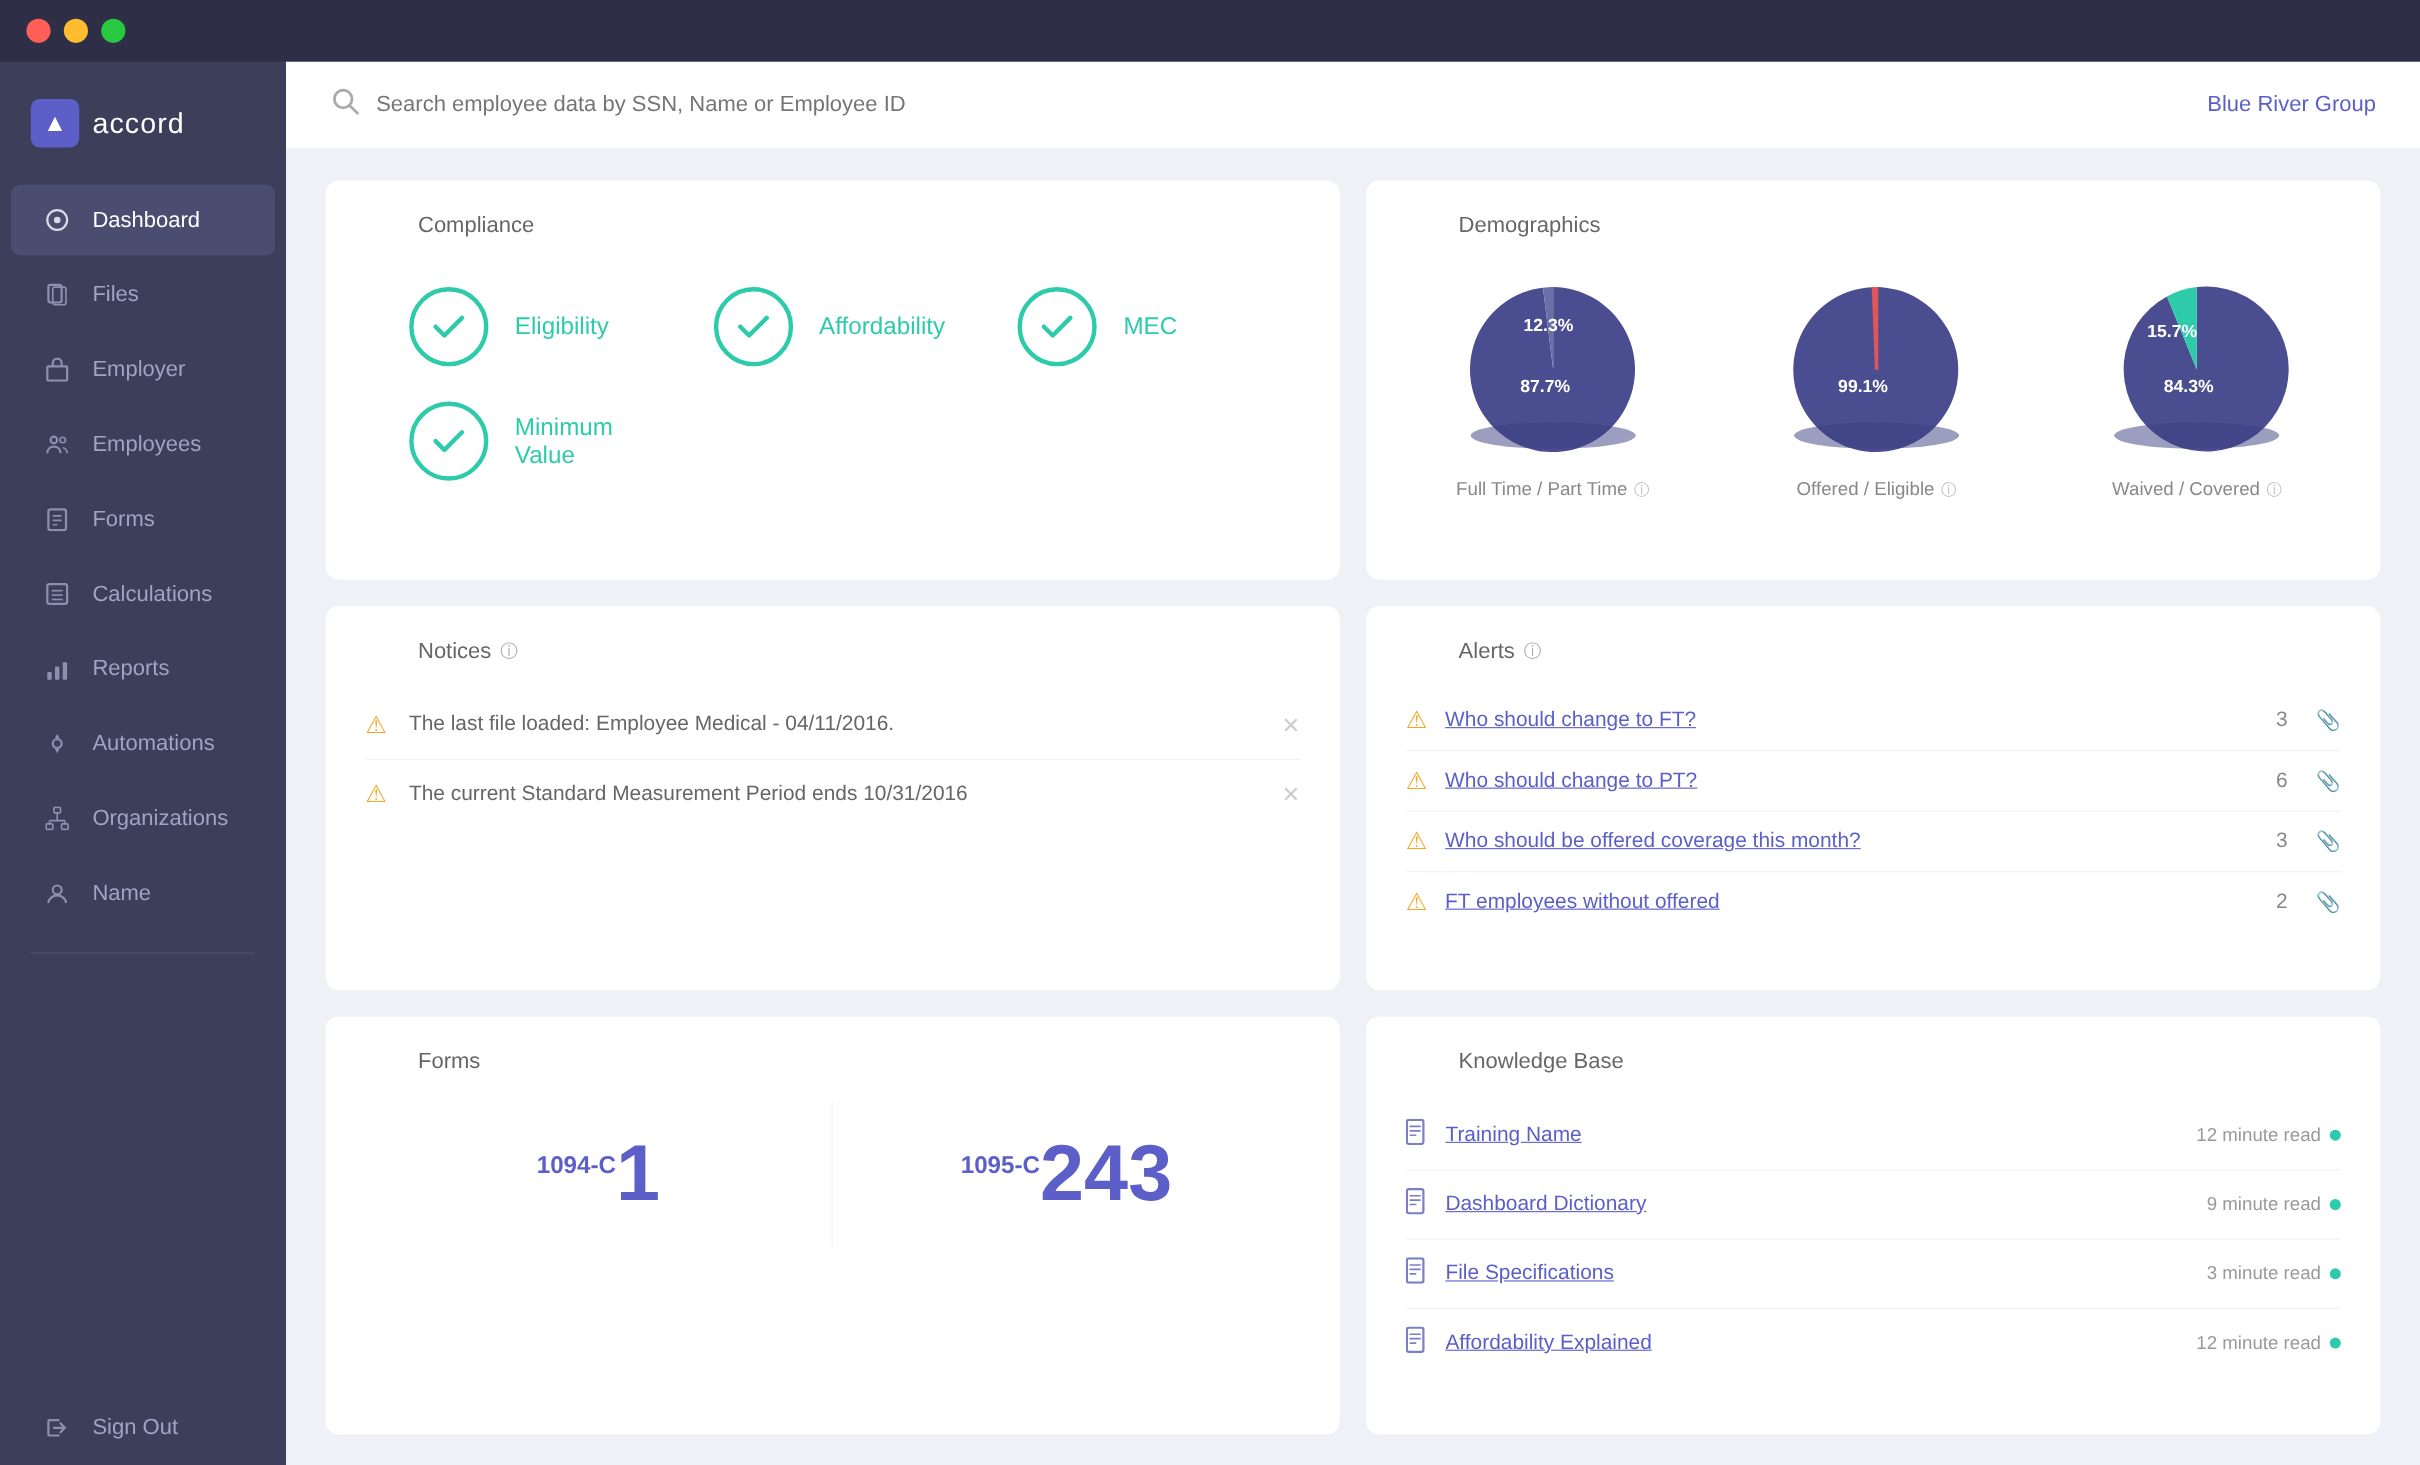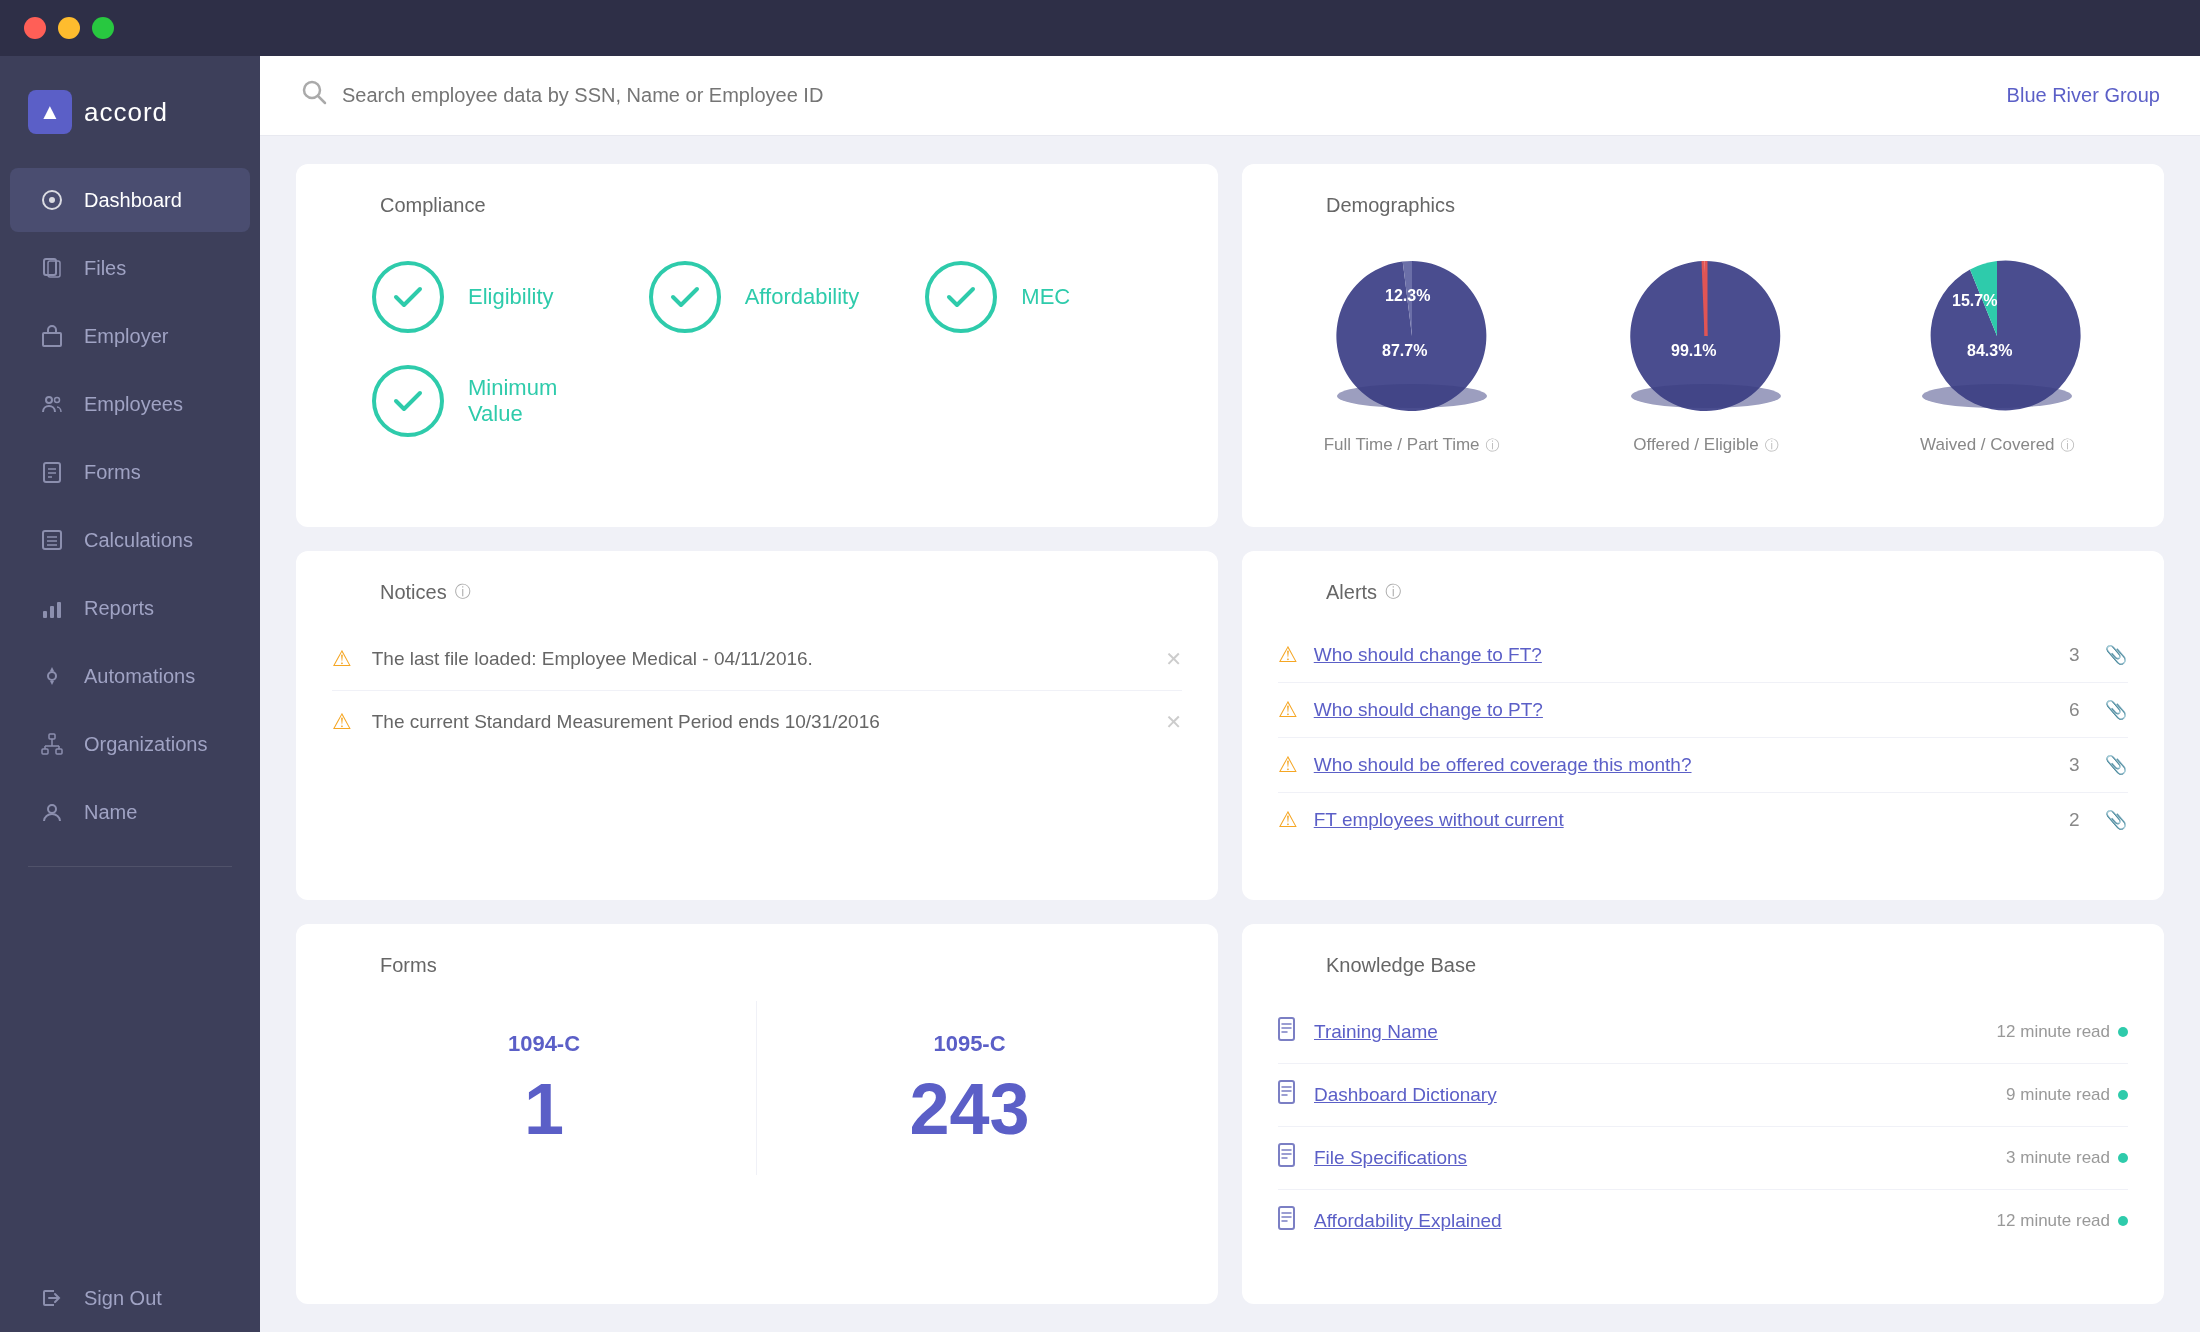--- a/index.html
+++ b/index.html
@@ -272,21 +272,20 @@
     .alert-clip { color: #ccc; font-size: 18px; }
 
     
     .forms-grid {
       display: grid;
       grid-template-columns: 1fr 1fr;
       gap: 0;
     }
     .form-item {
       display: flex;
-      flex-direction: column;
       align-items: center;
       justify-content: center;
       padding: 30px 20px;
       border-right: 1px solid #f0f1f7;
     }
     .form-item:last-child { border-right: none; }
     .form-name {
       font-size: 22px;
       color: #5b5fc7;
       font-weight: 600;
@@ -639,21 +638,21 @@
 
         <div class="alert-item">
           <span class="alert-icon">⚠</span>
           <span class="alert-link">Who should be offered coverage this month?</span>
           <span class="alert-count">3</span>
           <span class="alert-clip">📎</span>
         </div>
 
         <div class="alert-item">
           <span class="alert-icon">⚠</span>
-          <span class="alert-link">FT employees without current</span>
+          <span class="alert-link">FT employees without offered</span>
           <span class="alert-count">2</span>
           <span class="alert-clip">📎</span>
         </div>
       </div>
 
       <div class="card">
         <div class="card-title">
           <span>Forms</span>
         </div>
         <div class="forms-grid">

